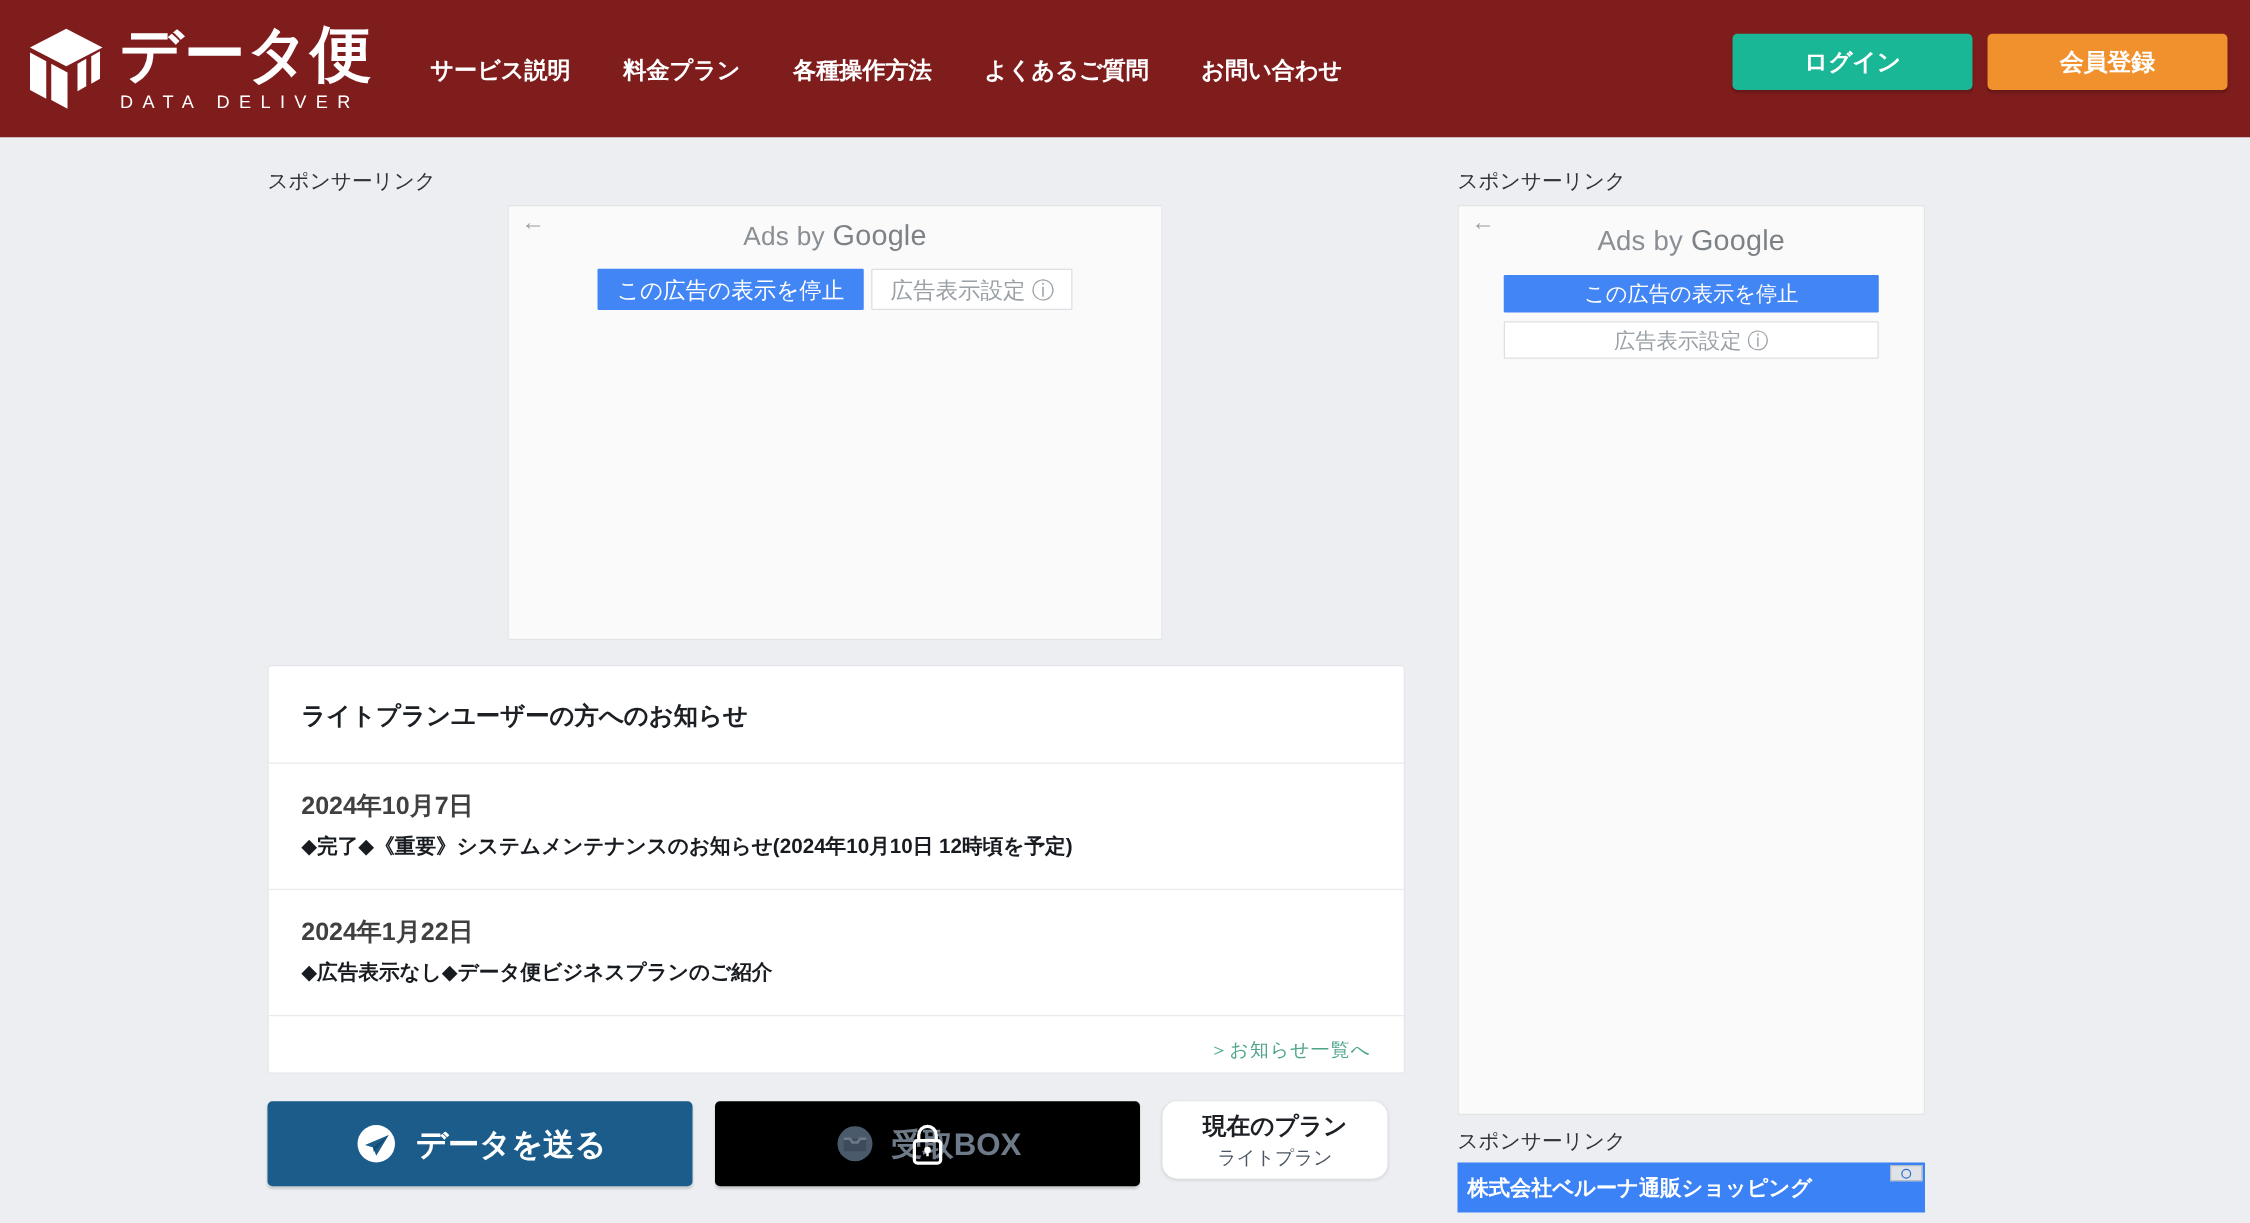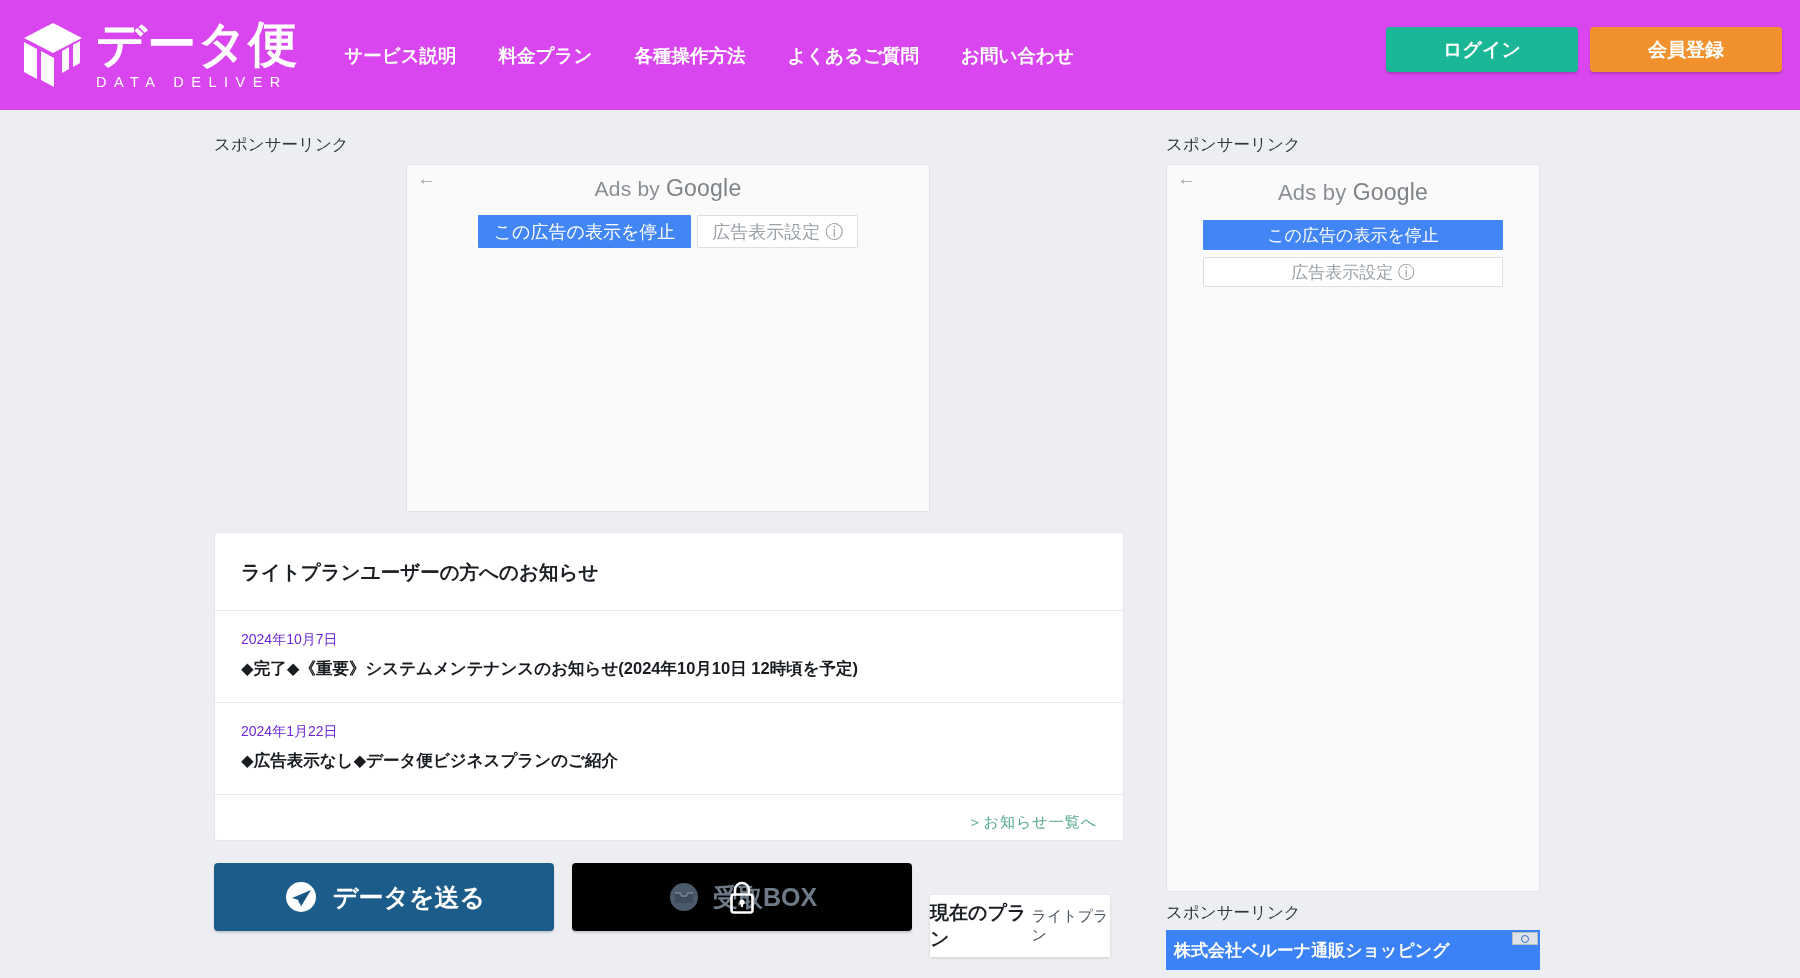--- a/index.html
+++ b/index.html
@@ -8,21 +8,21 @@
     width: 1800px;
     height: 978px;
     overflow: hidden;
     background: #eceef1;
     font-family: "Liberation Sans", "DejaVu Sans", sans-serif;
   }
 
   
   .header {
     height: 110px;
-    background: #d946ef;
+    background: #7f1d1d;
     display: flex;
     align-items: center;
     padding: 0 16px 0 22px;
     position: relative;
   }
   .logo-block {
     display: flex;
     align-items: center;
     gap: 12px;
   }
@@ -169,23 +169,24 @@
     font-weight: bold;
     color: #1c2024;
     padding: 26px 26px 24px 26px;
     border-bottom: 1px solid #e8eaec;
   }
   .notice-item {
     padding: 20px 26px 22px 26px;
     border-bottom: 1px solid #e8eaec;
   }
   .notice-date {
-    font-size: 14px;
-    color: #6d28d9;
+    font-size: 20px;
+    color: #404040;
     margin-bottom: 8px;
+    font-weight: bold;
   }
   .notice-text {
     font-size: 16.5px;
     font-weight: bold;
     color: #181c20;
     line-height: 1.4;
     cursor: pointer;
   }
   .notice-more {
     text-align: right;
@@ -241,28 +242,27 @@
   .btn-box .lock-overlay {
     position: absolute;
     left: 50%;
     top: 50%;
     transform: translate(-50%, -50%);
   }
   .plan-card {
     width: 180px;
     height: 62px;
     background: #ffffff;
-    border-radius: 1px;
+    border-radius: 12px;
     box-shadow: 0 1px 3px rgba(0,0,0,0.12);
     display: flex;
-    flex-direction: row;
+    flex-direction: column;
     align-items: center;
     justify-content: center;
     gap: 3px;
-    margin-top: 32px;
   }
   .plan-title { font-size: 19px; font-weight: bold; color: #1c2024; }
   .plan-name  { font-size: 15px; color: #4b5560; }
 
   
   .right-col {
     position: absolute;
     left: 1166px;
     top: 0;
     width: 420px;

